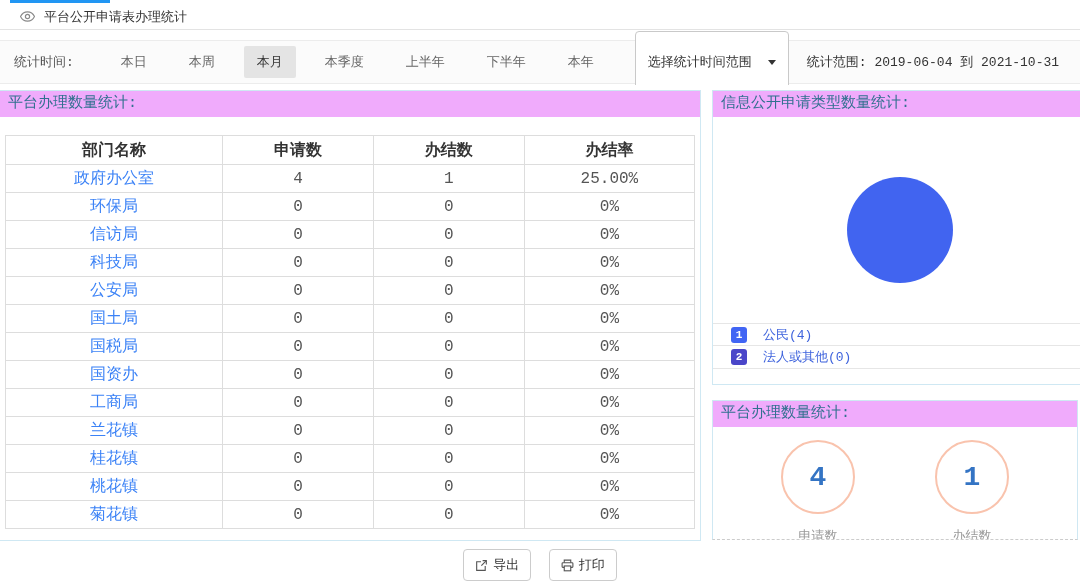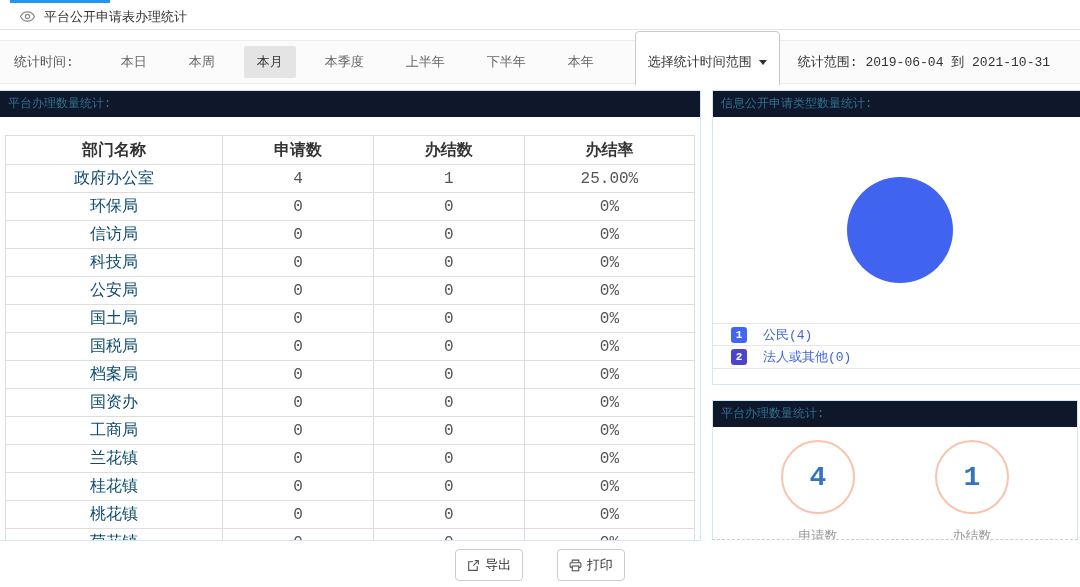--- a/index.html
+++ b/index.html
@@ -13,38 +13,38 @@
   .tab-title { font-size:13px; color:#333; white-space:nowrap; }
 
   
   .filterbar { position:absolute; top:40px; left:0; right:0; height:44px; background:#fbfbfb;
                border-top:1px solid #ececec; border-bottom:1px solid #ececec;
                display:flex; align-items:center; padding:0 14px; font-size:13px; color:#555; }
   .filter-label { margin-right:34px; }
   .filter-options { display:flex; align-items:center; }
   .filter-option { padding:7px 13px; margin-right:16px; color:#666; cursor:pointer; border-radius:2px; white-space:nowrap; }
   .filter-option.sel { background:#e4e4e4; color:#333; }
-  .range-btn { margin-left:12px; display:inline-flex; align-items:center; gap:7px; background:#fff;
+  .range-btn { margin-left:12px; display:inline-flex; align-items:center; gap:16px; background:#fff;
                border:1px solid #c9c9c9; border-radius:4px; padding:21px 12px; font-size:13px; color:#333;
                font-family:inherit; cursor:pointer; white-space:nowrap; }
   .caret { width:0; height:0; border-left:4px solid transparent; border-right:4px solid transparent; border-top:5px solid #333; }
   .range-text { margin-left:18px; color:#333; white-space:nowrap; }
 
   
   .main { position:absolute; top:85px; left:0; width:1080px; height:456px; overflow:hidden; background:#fff; }
   .panel { position:absolute; background:#fff; border:1px solid #cfe8f3; }
-  .panel-heading { height:26px; line-height:26px; padding:0 8px; background:#0f172a; color:#31708f; font-size:12px; white-space:nowrap; overflow:hidden; }
+  .panel-heading { height:26px; line-height:26px; padding:0 8px; background:#f0abfc; color:#31708f; font-size:15px; white-space:nowrap; overflow:hidden; }
 
   .left-panel { left:0; top:5px; width:701px; height:451px; border-left:none; overflow:hidden; }
   .left-panel .panel-body { padding:18px 5px 5px 5px; }
   table.dept { width:100%; border-collapse:collapse; table-layout:fixed; }
   table.dept th, table.dept td { border:1px solid #ddd; text-align:center; font-size:16px; }
   table.dept th { height:29px; color:#333; font-weight:bold; background:#fff; }
   table.dept td { height:28px; color:#555; }
-  table.dept td.dept-name { color:#0c4a6e; cursor:pointer; }
+  table.dept td.dept-name { color:#3b82f6; cursor:pointer; }
   .col-name { width:31.5%; } .col-apply { width:21.9%; } .col-done { width:21.9%; } .col-rate { width:24.7%; }
 
   .right-top { left:712px; top:5px; width:392px; height:295px; }
   .right-top .panel-body { position:relative; height:267px; }
   .pie { position:absolute; left:134px; top:60px; width:106px; height:106px; border-radius:50%; }
   .legend { position:absolute; left:0; right:0; top:206px; }
   .legend-row { height:23px; display:flex; align-items:center; padding-left:18px; border-bottom:1px solid #e6e6e6; cursor:pointer; }
   .legend-row:first-child { border-top:1px solid #e6e6e6; }
   .legend-badge { width:16px; height:16px; border-radius:3px; color:#fff; font-size:11px; font-weight:bold;
                   display:flex; align-items:center; justify-content:center; }
@@ -55,21 +55,21 @@
   .stat { display:flex; flex-direction:column; align-items:center; }
   .stat-circle { width:74px; height:74px; border:2px solid #f9c3ad; border-radius:50%;
                  display:flex; align-items:center; justify-content:center; }
   .stat-value { font-size:28px; font-weight:bold; color:#3474c4; }
   .stat-label { margin-top:13px; font-size:13px; color:#999; }
 
   
   .footer { position:absolute; top:549px; left:0; right:0; text-align:center; }
   .footer button { display:inline-flex; align-items:center; gap:5px; background:#fff; border:1px solid #ccc;
                    border-radius:4px; padding:6px 11px; font-size:13px; color:#333; font-family:inherit;
-                   margin:0 12px; cursor:pointer; }
+                   margin:0 4px; cursor:pointer; }
   .icon-svg { display:block; }
 </style>
 </head>
 <body>
 
 <div class="stage">
 
   <div class="tabbar">
     <div class="tab-indicator"></div>
     <div class="tab">
@@ -151,26 +151,20 @@
                 <td>0%</td>
               </tr>
               <tr>
                 <td class="dept-name">国土局</td>
                 <td>0</td>
                 <td>0</td>
                 <td>0%</td>
               </tr>
               <tr>
                 <td class="dept-name">国税局</td>
-                <td>0</td>
-                <td>0</td>
-                <td>0%</td>
-              </tr>
-              <tr>
-                <td class="dept-name">档案局</td>
                 <td>0</td>
                 <td>0</td>
                 <td>0%</td>
               </tr>
               <tr>
                 <td class="dept-name">国资办</td>
                 <td>0</td>
                 <td>0</td>
                 <td>0%</td>
               </tr>

